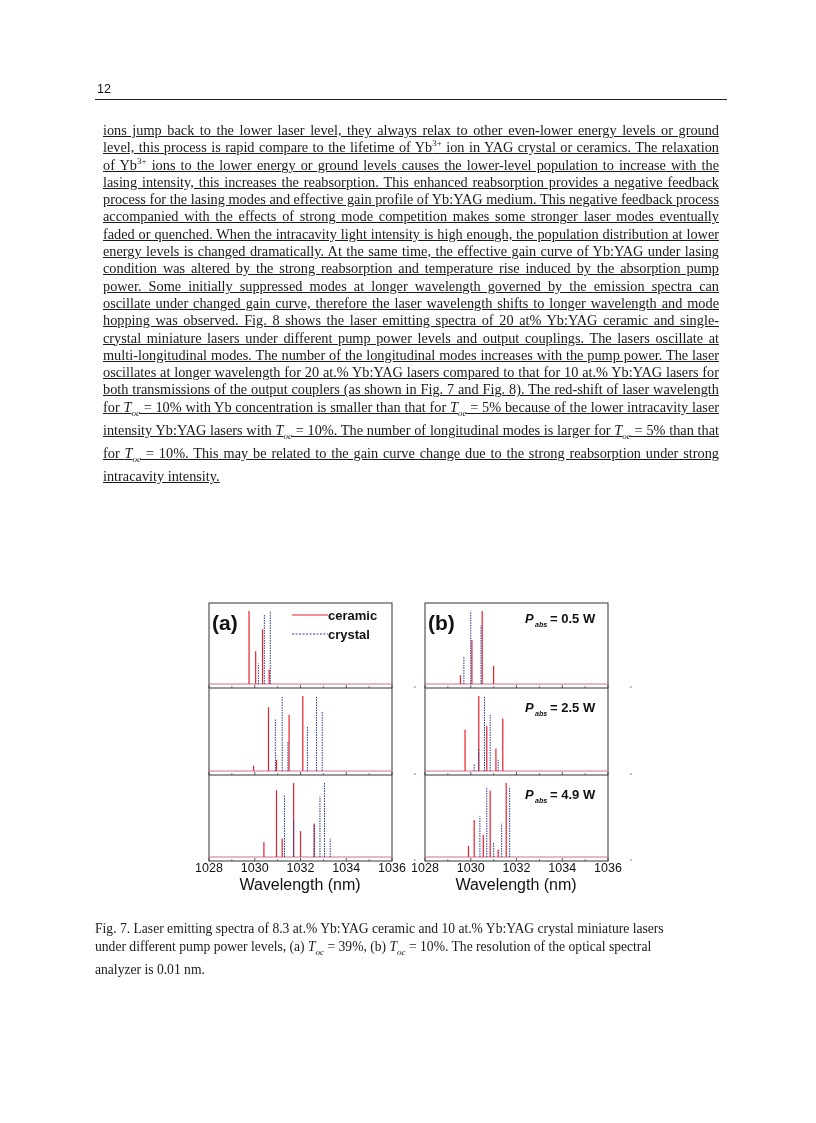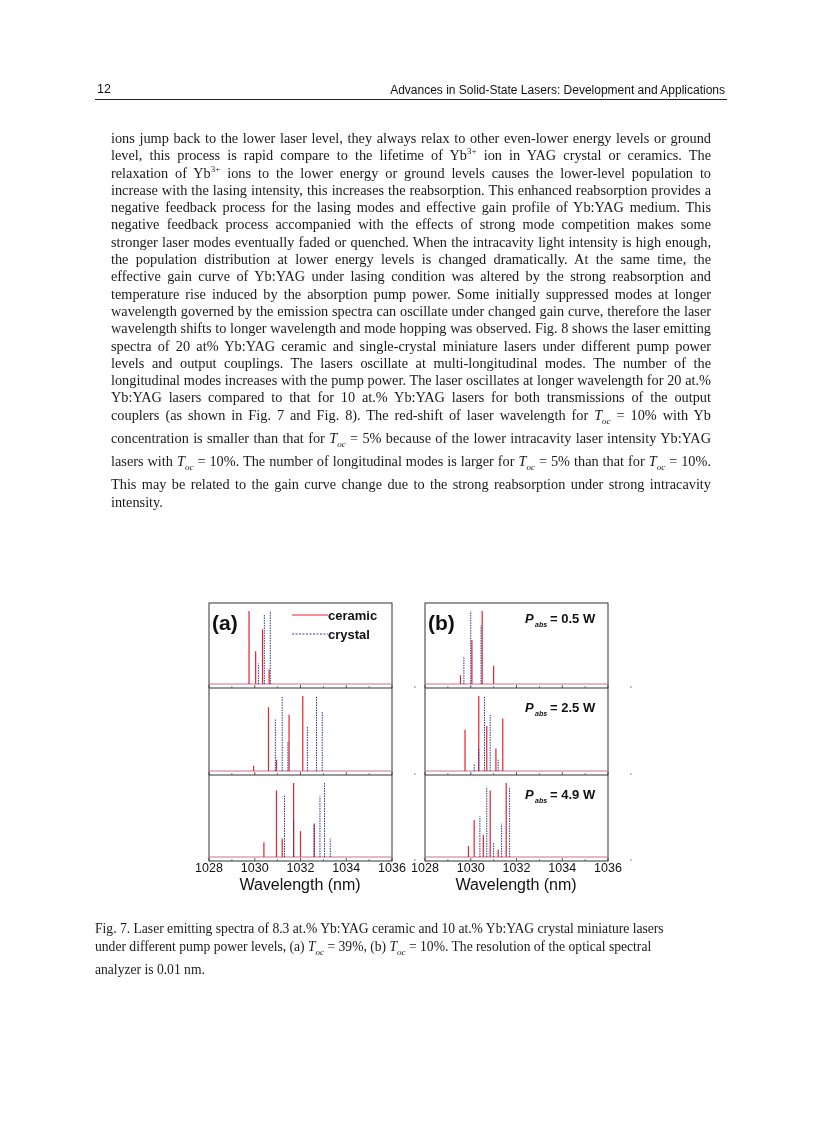--- a/index.html
+++ b/index.html
@@ -9,37 +9,36 @@
     border-bottom: 1.5px solid #222;
     font-family: "Liberation Sans", sans-serif; font-size: 12.5px; color: #111;
   }
   .page-header .pnum { position: absolute; left: 2px; top: 1px; }
   .page-header .rtitle { position: absolute; right: 2px; top: 2px; font-size: 12px; }
   .body-text {
     position: absolute; left: 95px; top: 114px; width: 632px;
     font-family: "Liberation Serif", serif; font-size: 14.3px; line-height: 17.3px;
     color: #1a1a1a; text-align: justify;
   }
-  .body-text p { margin: 16px; }
+  .body-text p { margin: 8px; text-decoration: underline; }
   .body-text sup { font-size: 9px; line-height: 0; }
   .body-text i sub, .caption i sub { font-size: 9px; font-style: italic; }
   .figure { position: absolute; left: 180px; top: 598px; width: 460px; height: 300px; }
   .figure svg { display: block; }
   .caption {
     position: absolute; left: 95px; top: 920px; width: 600px;
     font-family: "Liberation Serif", serif; font-size: 13.6px; line-height: 17.5px; color: #1a1a1a;
   }
   .caption p { margin: 0; }
 </style>
 </head>
 <body>
 
 <div class="page-header">
   <span class="pnum">12</span>
-  <span class="rtitle">Advances in Solid-State Lasers: Development and Applications</span>
 </div>
 
 <div class="body-text">
   <p><span>ions jump back to the lower laser level, they always relax to other even-lower energy levels or ground level, this process is rapid compare to the lifetime of Yb</span><sup>3+</sup><span> ion in YAG crystal or ceramics. The relaxation of Yb</span><sup>3+</sup><span> ions to the lower energy or ground levels causes the lower-level population to increase with the lasing intensity, this increases the reabsorption. This enhanced reabsorption provides a negative feedback process for the lasing modes and effective gain profile of Yb:YAG medium. This negative feedback process accompanied with the effects of strong mode competition makes some stronger laser modes eventually faded or quenched. When the intracavity light intensity is high enough, the population distribution at lower energy levels is changed dramatically. At the same time, the effective gain curve of Yb:YAG under lasing condition was altered by the strong reabsorption and temperature rise induced by the absorption pump power. Some initially suppressed modes at longer wavelength governed by the emission spectra can oscillate under changed gain curve, therefore the laser wavelength shifts to longer wavelength and mode hopping was observed. Fig. 8 shows the laser emitting spectra of 20 at% Yb:YAG ceramic and single-crystal miniature lasers under different pump power levels and output couplings. The lasers oscillate at multi-longitudinal modes. The number of the longitudinal modes increases with the pump power. The laser oscillates at longer wavelength for 20 at.% Yb:YAG lasers compared to that for 10 at.% Yb:YAG lasers for both transmissions of the output couplers (as shown in Fig. 7 and Fig. 8). The red-shift of laser wavelength for </span><i><span>T</span><sub>oc</sub></i><span> = 10% with Yb concentration is smaller than that for </span><i><span>T</span><sub>oc</sub></i><span> = 5% because of the lower intracavity laser intensity Yb:YAG lasers with </span><i><span>T</span><sub>oc</sub></i><span> = 10%. The number of longitudinal modes is larger for </span><i><span>T</span><sub>oc</sub></i><span> = 5% than that for </span><i><span>T</span><sub>oc</sub></i><span> = 10%. This may be related to the gain curve change due to the strong reabsorption under strong intracavity intensity.</span></p>
 </div>
 
 <div class="figure">
   <svg id="fig-svg" width="460" height="300" viewBox="0 0 460 300" xmlns="http://www.w3.org/2000/svg">
     <g id="panel-a">
         <rect x="29" y="5" width="183" height="258" fill="none" stroke="#333" stroke-width="1"></rect>

